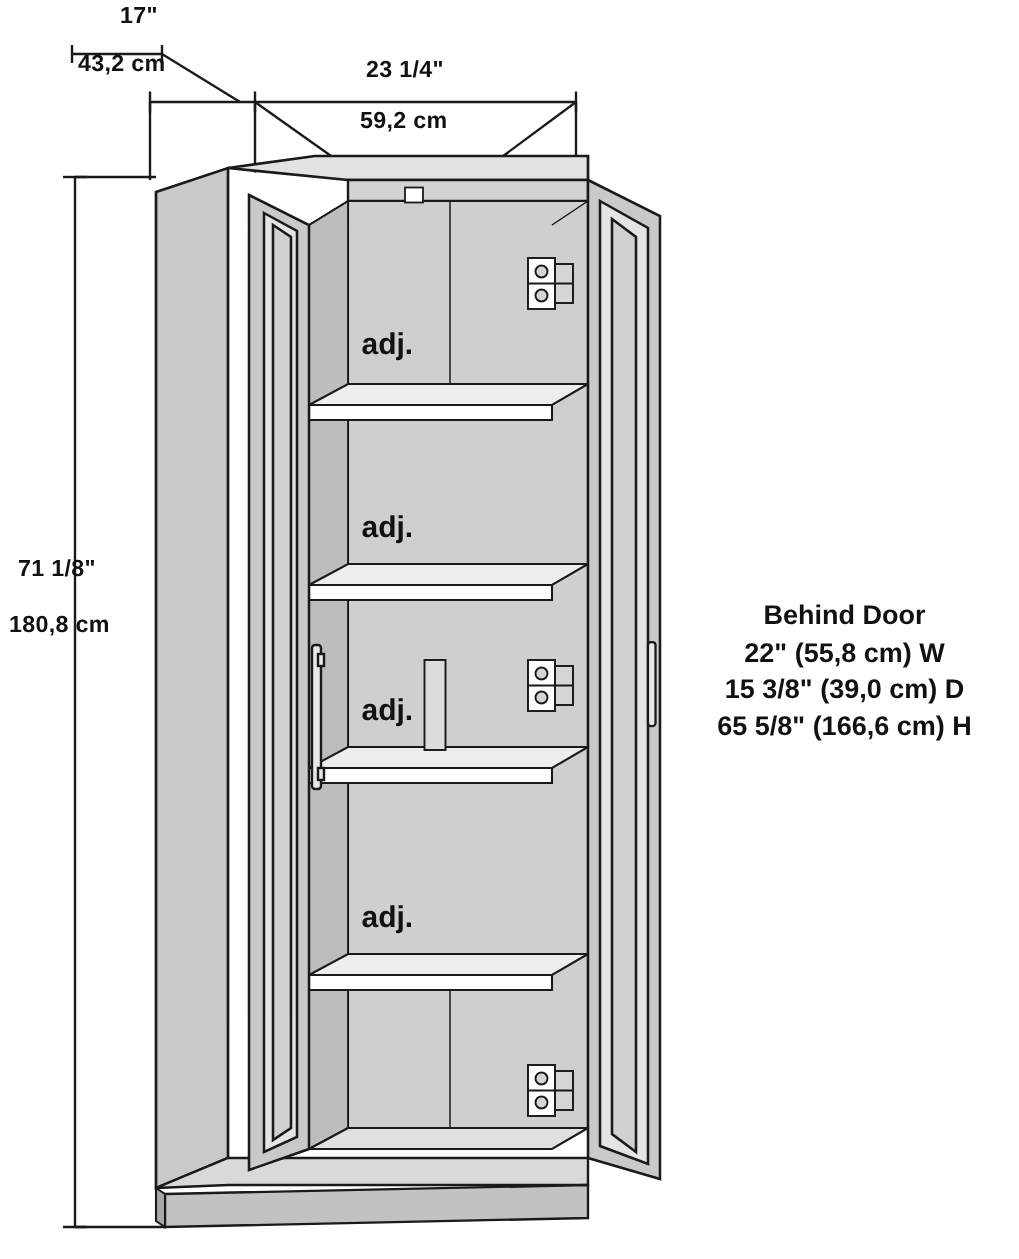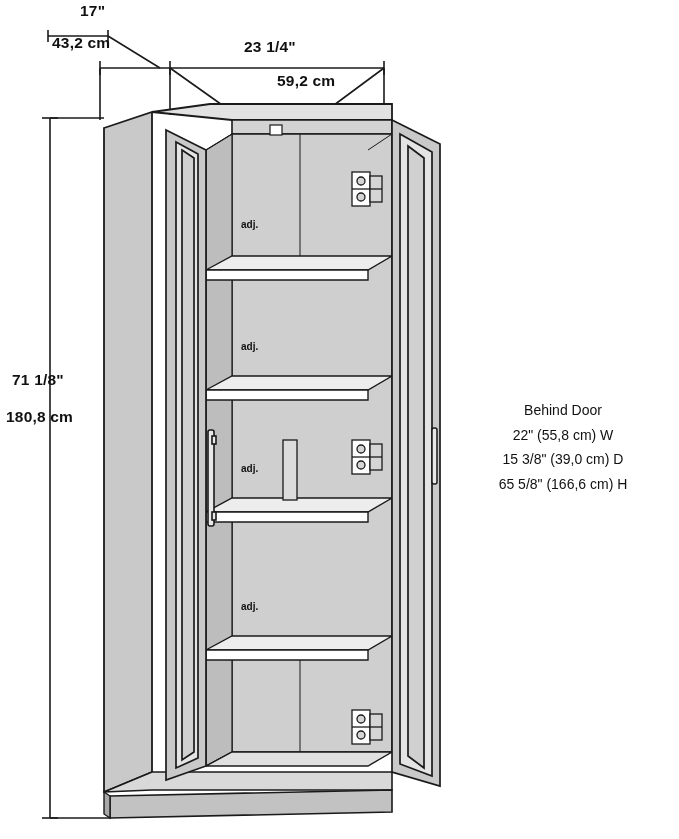--- a/index.html
+++ b/index.html
@@ -26,34 +26,34 @@
     letter-spacing: 0.2px;
     white-space: nowrap;
     color: #111111;
   }
   .note-block {
     position: absolute;
     left: 452px;
     top: 398px;
     width: 222px;
     text-align: center;
-    font-size: 14px;
-    font-weight: 400;
+    font-size: 18px;
+    font-weight: 700;
     line-height: 24.5px;
     color: #111111;
   }
   .note-block div { white-space: nowrap; }
   svg.draw {
     position: absolute;
     left: 0;
     top: 0;
   }
   .adj-label {
     position: absolute;
-    font-size: 10px;
+    font-size: 20px;
     font-weight: 700;
     color: #111111;
   }
 </style>
 </head>
 <body>
 
 <div class="stage">
 
   <svg class="draw" width="679" height="839" viewBox="0 0 679 839">
@@ -177,21 +177,21 @@
       <line x1="352" y1="727" x2="382" y2="727"></line>
     </g>
 
     <rect x="270" y="125" width="12" height="10" fill="#ffffff" stroke="#1a1a1a" stroke-width="1.2"></rect>
 
   </svg>
 
   <div class="dim-text" style="left:80px; top:2px;">17"</div>
   <div class="dim-text" style="left:52px; top:34px;">43,2 cm</div>
   <div class="dim-text" style="left:244px; top:38px;">23 1/4"</div>
-  <div class="dim-text" style="left:240px; top:72px;margin-left:37px;">59,2 cm</div>
+  <div class="dim-text" style="left:240px; top:72px;">59,2 cm</div>
   <div class="dim-text" style="left:12px; top:371px;">71 1/8"</div>
   <div class="dim-text" style="left:6px; top:408px;">180,8 cm</div>
 
   <div class="adj-label" style="left:241px; top:219px;">adj.</div>
   <div class="adj-label" style="left:241px; top:341px;">adj.</div>
   <div class="adj-label" style="left:241px; top:463px;">adj.</div>
   <div class="adj-label" style="left:241px; top:601px;">adj.</div>
 
   <div class="note-block">
     <div>Behind Door</div>

